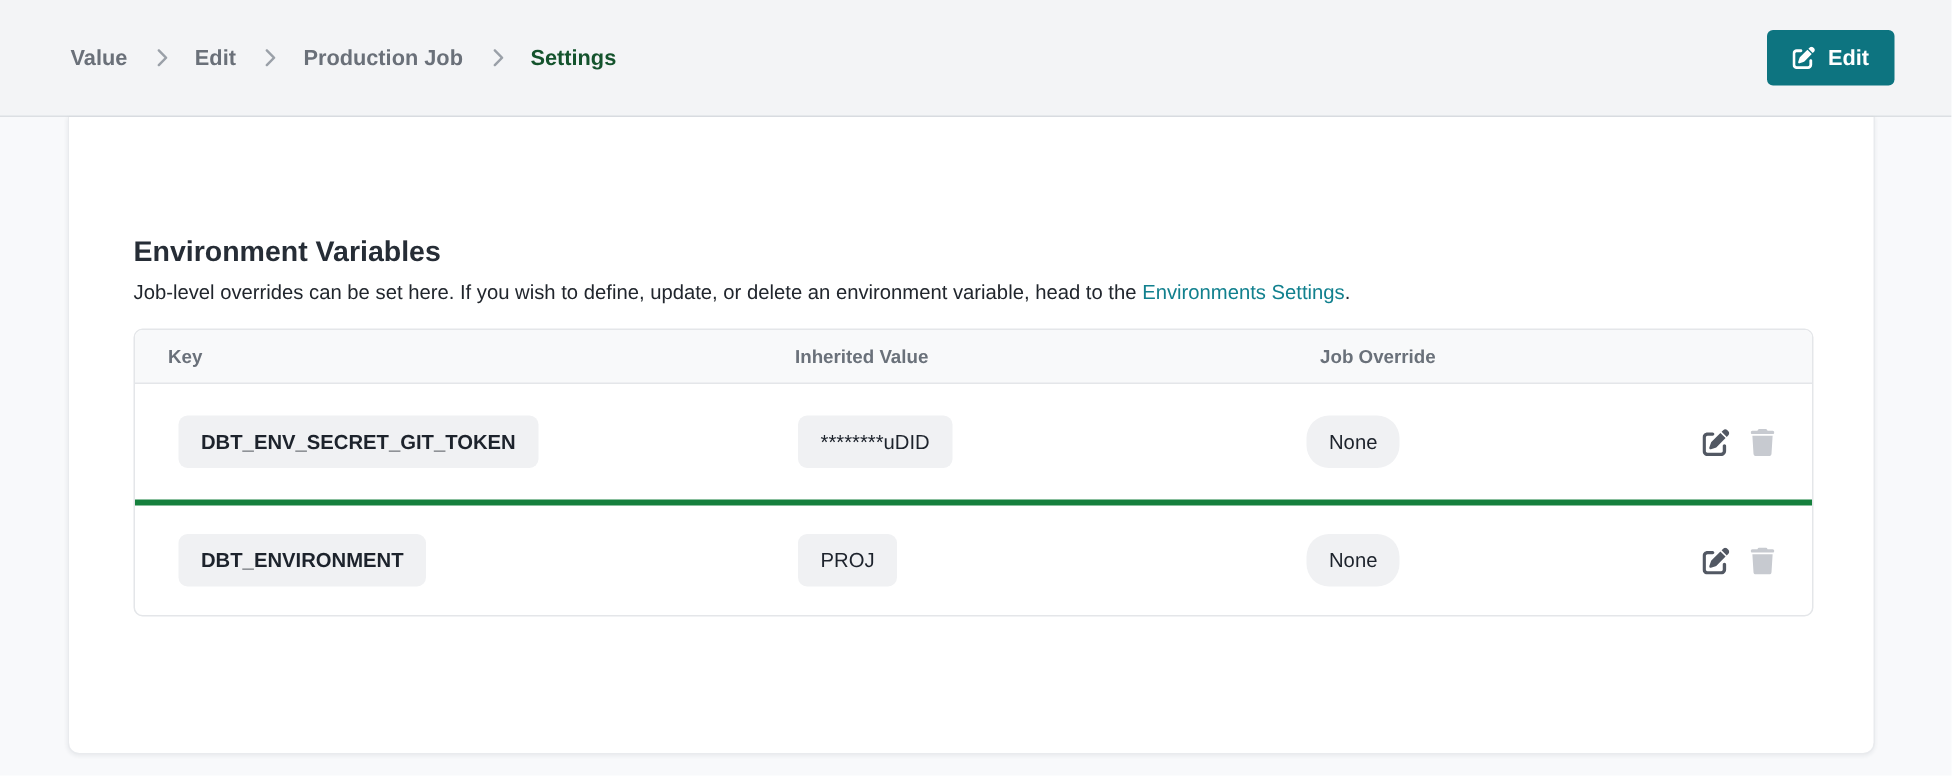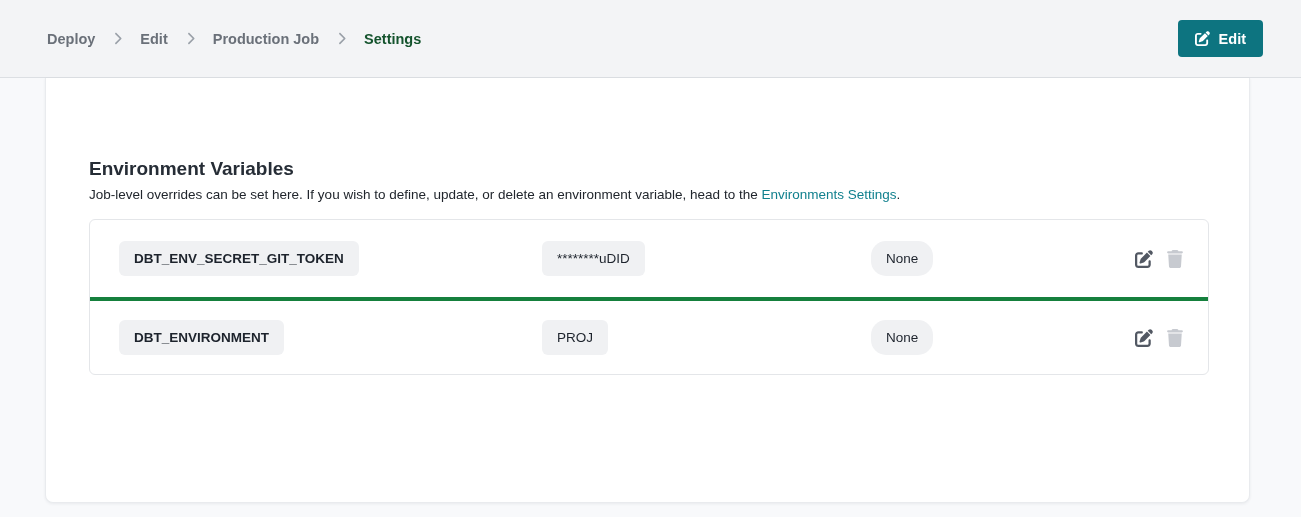--- a/index.html
+++ b/index.html
@@ -71,37 +71,37 @@
   .c3{flex:1;display:flex;align-items:center;}
   .thead .c1{padding-left:22px;}
   .thead .c3{padding-left:88px;}
   .trow{display:flex;align-items:center;height:77px;}
   .trow + .trow{border-top:4px solid #15803d;}
   .pill{
     display:inline-block;background:#f0f1f3;border-radius:6px;
     padding:10px 15px;font-size:13.5px;color:#1d232c;white-space:nowrap;
   }
   .pill.key{font-weight:700;margin-left:29px;}
-  .pill.inherited{margin-left:12px;}
+  .pill.inherited{margin-left:2px;}
   .pill.override{margin-left:79px;border-radius:15px;}
   .row-actions{
     margin-left:auto;display:flex;align-items:center;gap:14px;padding-right:25px;
   }
   .icon-btn{
     background:none;border:none;padding:0;cursor:pointer;display:flex;
   }
   .icon-btn.edit{color:#525863;}
   .icon-btn.delete{color:#c7cad0;}
 </style>
 </head>
 <body>
 
 <header class="topbar">
   <nav class="breadcrumb">
-    <span class="crumb">Deploy</span>
+    <span class="crumb">Value</span>
     <span class="chev">
       <svg width="9" height="13" viewBox="0 0 320 512" fill="currentColor">
           <path d="M310.6 233.4c12.5 12.5 12.5 32.8 0 45.3l-192 192c-12.5 12.5-32.8 12.5-45.3 0s-12.5-32.8 0-45.3L242.7 256 73.4 86.6c-12.5-12.5-12.5-32.8 0-45.3s32.8-12.5 45.3 0l192 192z"></path>
         </svg>
     </span>
     <span class="crumb">Edit</span>
     <span class="chev">
       <svg width="9" height="13" viewBox="0 0 320 512" fill="currentColor">
           <path d="M310.6 233.4c12.5 12.5 12.5 32.8 0 45.3l-192 192c-12.5 12.5-32.8 12.5-45.3 0s-12.5-32.8 0-45.3L242.7 256 73.4 86.6c-12.5-12.5-12.5-32.8 0-45.3s32.8-12.5 45.3 0l192 192z"></path>
         </svg>
@@ -124,20 +124,25 @@
   </button>
 </header>
 
 <main class="card">
 
 
   <h2 class="section-title">Environment Variables</h2>
   <p class="section-desc"><span>Job-level overrides can be set here. If you wish to define, update, or delete an environment variable, head to the </span><a>Environments Settings</a><span>.</span></p>
 
   <div class="env-table">
+    <div class="thead">
+      <div class="c1">Key</div>
+      <div class="c2">Inherited Value</div>
+      <div class="c3">Job Override</div>
+    </div>
 
     <div class="trow">
       <div class="c1"><span class="pill key">DBT_ENV_SECRET_GIT_TOKEN</span></div>
       <div class="c2"><span class="pill inherited">********uDID</span></div>
       <div class="c3">
           <span class="pill override">None</span>
         </div>
       <div class="row-actions">
         <button class="icon-btn edit">
           <span style="display:flex;">

